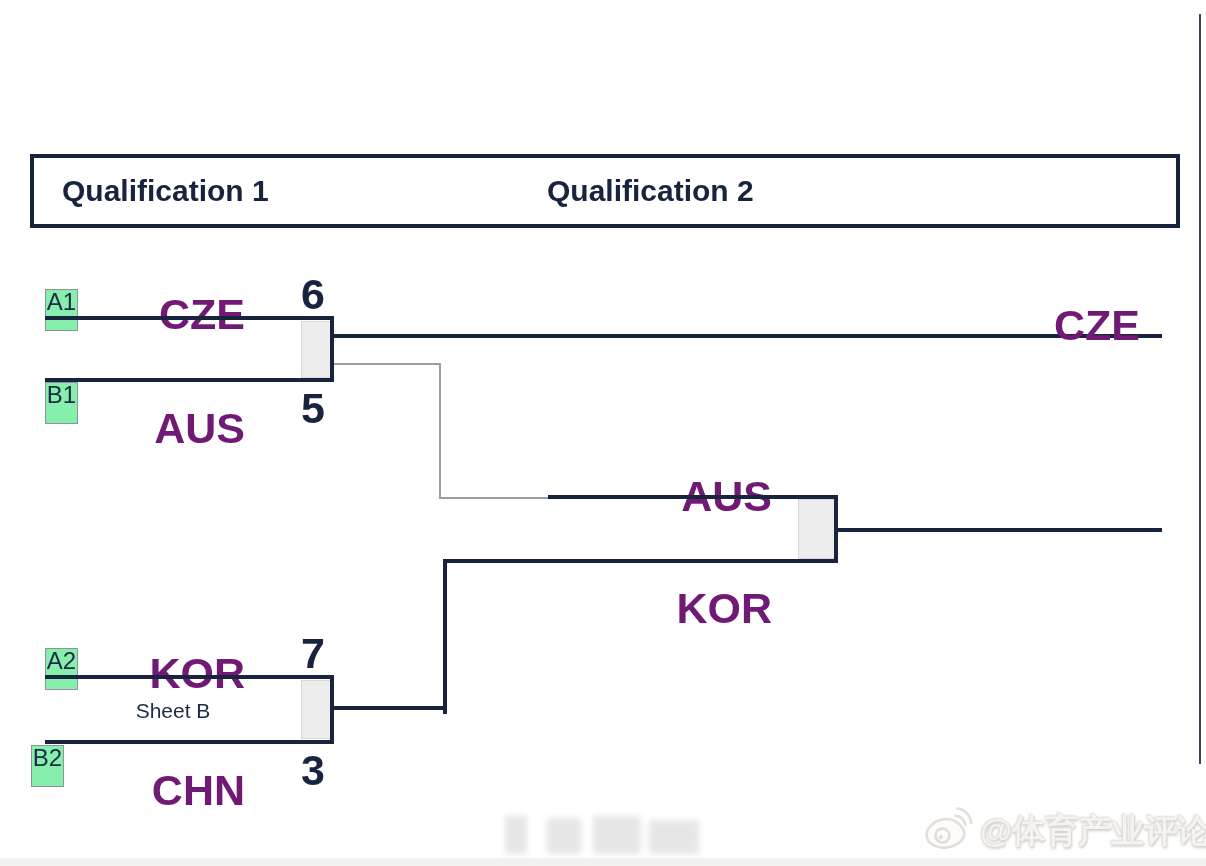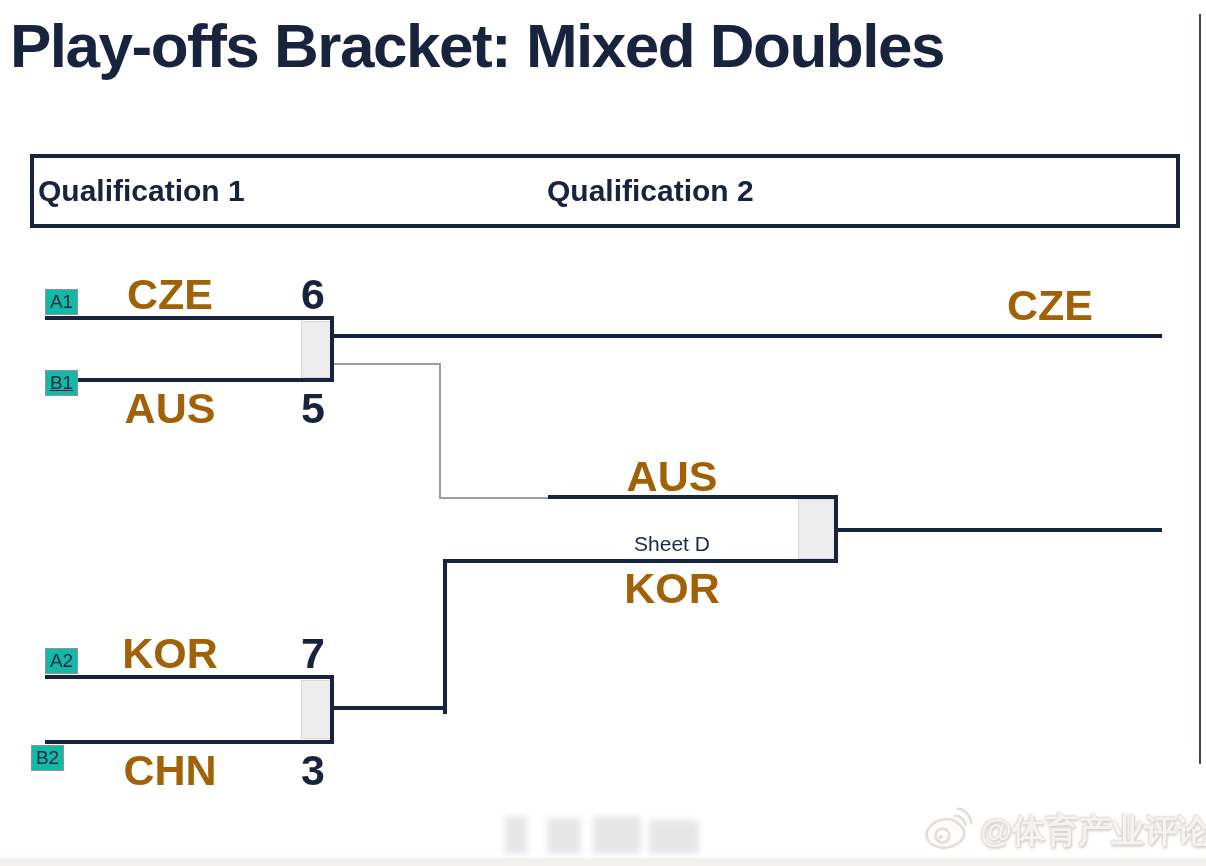--- a/index.html
+++ b/index.html
@@ -16,35 +16,35 @@
   }
   
   .header-box{
     left:30px;top:154px;width:1150px;height:74px;
     border:4px solid #18243E;box-sizing:border-box;background:#fff;
   }
   .header-label{
     position:absolute;top:0;height:66px;line-height:66px;
     font-size:30px;font-weight:bold;color:#18243E;white-space:nowrap;
   }
-  .header-label.q1{left:4px;}
+  .header-label.q1{left:28px;}
   .header-label.q2{left:513px;}
   
   .hline{height:4px;background:#18243E;}
   .vline{width:4px;background:#18243E;}
   .thin-h{height:2px;background:#999FA6;}
   .thin-v{width:2px;background:#999FA6;}
   .grayfill{background:#EDEDED;border:1px solid #D8D8D8;border-right:none;box-sizing:border-box;}
   
-  .team{font-size:43px;font-weight:bold;text-align:center;white-space:nowrap;color:#a16207;}
+  .team{font-size:43px;font-weight:bold;text-align:right;white-space:nowrap;color:#701a75;margin-top:20px;}
   .score{font-size:43px;font-weight:bold;text-align:center;color:#18243E;}
   .sheet{font-size:21px;text-align:center;color:#1C2A46;white-space:nowrap;}
   .seed{
-    width:33px;height:26px;border:1px solid #8F949B;box-sizing:border-box;
-    font-size:19px;color:#1C2A46;text-align:center;line-height:24px;background:#14b8a6;
+    width:33px;height:42px;border:1px solid #8F949B;box-sizing:border-box;
+    font-size:24px;color:#1C2A46;text-align:center;line-height:24px;background:#86efac;
   }
   .right-edge{left:1199px;top:14px;width:2px;height:750px;background:#18243E;opacity:.85;}
   .bottom-strip{left:0;top:858px;width:1206px;height:8px;background:#F3F1EE;}
   
   .wm-weibo{
     left:922px;top:806px;display:flex;align-items:center;gap:4px;
   }
   .wm-handle{
     font-size:33px;font-weight:bold;color:#F5F2F0;white-space:nowrap;
     text-shadow:1px 1px 2px #D3CFCB,-1px -1px 2px #DDD9D5,0 2px 3px rgba(190,186,182,.6);
@@ -54,67 +54,66 @@
   .wm-blur .b1{left:0;top:4px;width:22px;height:38px;}
   .wm-blur .b2{left:42px;top:6px;width:34px;height:36px;}
   .wm-blur .b3{left:88px;top:4px;width:48px;height:38px;}
   .wm-blur .b4{left:144px;top:8px;width:50px;height:34px;}
 </style>
 </head>
 <body>
 
 <div id="canvas">
 
-  <div class="abs page-title">Play-offs Bracket: Mixed Doubles</div>
 
   <div class="abs right-edge"></div>
 
   <div class="abs header-box">
     <span class="header-label q1">Qualification 1</span>
     <span class="header-label q2">Qualification 2</span>
   </div>
 
   <div class="abs seed" style="left:45px;top:289px;">A1</div>
   <div class="abs team" style="left:95px;top:270px;width:150px;">CZE</div>
   <div class="abs score" style="left:283px;top:270px;width:60px;">6</div>
 
   <div class="abs hline" style="left:45px;top:316px;width:289px;"></div>
   <div class="abs grayfill" style="left:301px;top:321px;width:29px;height:57px;"></div>
   <div class="abs vline" style="left:330px;top:316px;height:66px;"></div>
   <div class="abs hline" style="left:45px;top:378px;width:289px;"></div>
 
-  <div class="abs seed" style="left:45px;top:370px;text-decoration:underline;">B1</div>
+  <div class="abs seed" style="left:45px;top:382px;">B1</div>
   <div class="abs team" style="left:95px;top:384px;width:150px;">AUS</div>
   <div class="abs score" style="left:283px;top:384px;width:60px;">5</div>
 
   <div class="abs hline" style="left:334px;top:334px;width:828px;"></div>
 
   <div class="abs thin-h" style="left:334px;top:363px;width:107px;"></div>
   <div class="abs thin-v" style="left:439px;top:363px;height:136px;"></div>
   <div class="abs thin-h" style="left:439px;top:497px;width:111px;"></div>
 
   <div class="abs team" style="left:572px;top:452px;width:200px;">AUS</div>
   <div class="abs hline" style="left:548px;top:495px;width:290px;"></div>
   <div class="abs grayfill" style="left:798px;top:499px;width:36px;height:60px;"></div>
   <div class="abs vline" style="left:834px;top:495px;height:68px;"></div>
-  <div class="abs sheet" style="left:522px;top:532px;width:300px;">Sheet D</div>
   <div class="abs hline" style="left:443px;top:559px;width:395px;"></div>
   <div class="abs team" style="left:572px;top:564px;width:200px;">KOR</div>
 
   <div class="abs hline" style="left:838px;top:528px;width:324px;"></div>
 
   <div class="abs vline" style="left:443px;top:559px;height:155px;"></div>
 
   <div class="abs seed" style="left:45px;top:648px;">A2</div>
   <div class="abs team" style="left:95px;top:629px;width:150px;">KOR</div>
   <div class="abs score" style="left:283px;top:629px;width:60px;">7</div>
 
   <div class="abs hline" style="left:45px;top:675px;width:289px;"></div>
   <div class="abs grayfill" style="left:301px;top:680px;width:29px;height:59px;"></div>
   <div class="abs vline" style="left:330px;top:675px;height:69px;"></div>
+  <div class="abs sheet" style="left:45px;top:699px;width:256px;">Sheet B</div>
   <div class="abs hline" style="left:45px;top:740px;width:289px;"></div>
 
   <div class="abs seed" style="left:31px;top:745px;">B2</div>
   <div class="abs team" style="left:95px;top:746px;width:150px;">CHN</div>
   <div class="abs score" style="left:283px;top:746px;width:60px;">3</div>
 
   <div class="abs hline" style="left:334px;top:706px;width:112px;"></div>
 
   <div class="abs team" style="left:960px;top:281px;width:180px;">CZE</div>
 

